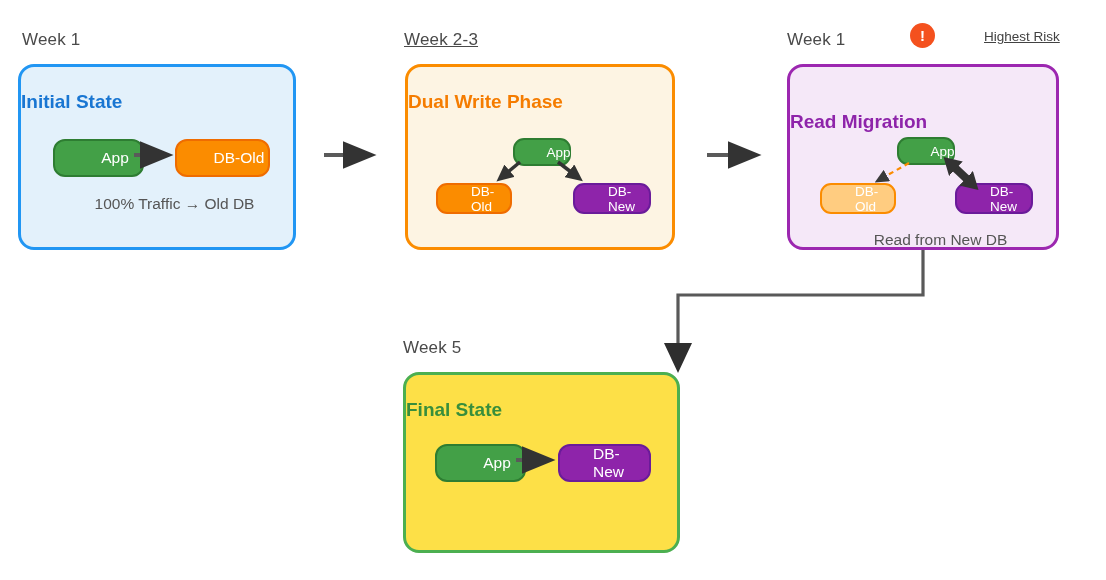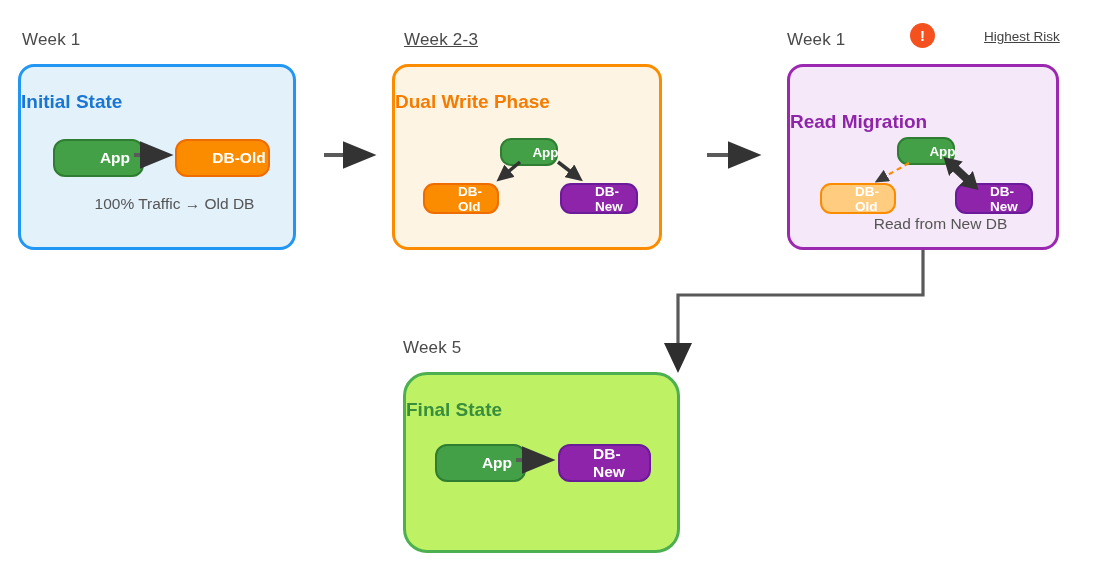--- a/index.html
+++ b/index.html
@@ -12,25 +12,25 @@
   .panel { position:absolute; border-radius:16px; border:3px solid; }
   .panel-title { position:absolute; top:24px; left:0; right:0; text-align:left; font-weight:bold; font-size:19px; }
   .caption { position:absolute; left:0; right:0; text-align:center; font-size:15.5px; color:#555555;margin-left:35px; }
 
   .p-blue   { background:#e3f1fb; border-color:#2196f3; }
   .p-blue   .panel-title { color:#1976d2; }
   .p-orange { background:#fdf4e3; border-color:#fb8c00; }
   .p-orange .panel-title { color:#f57c00; }
   .p-purple { background:#f5e8f8; border-color:#9c27b0; }
   .p-purple .panel-title { color:#8e24aa;margin-top:20px; }
-  .p-green  { background:#bef264; border-color:#4caf50;border-radius:24px; }
+  .p-green  { background:#fde047; border-color:#4caf50; }
   .p-green  .panel-title { color:#388e3c; }
 
   .node { position:absolute; display:flex; align-items:center; justify-content:center;
-          color:#ffffff; font-weight:bold; border-radius:11px; border:2px solid transparent;padding-left:33px; }
+          color:#ffffff; font-weight:normal; border-radius:11px; border:2px solid transparent;padding-left:33px; }
   .node.big   { font-size:15.5px; border-radius:12px; }
   .node.small { font-size:13.5px; }
   .n-green  { background:#43a047; border-color:#2e7d32; }
   .n-orange { background:#fb8c00; border-color:#ef6c00; }
   .n-orange-faded { background:#ffcc80; border-color:#fb8c00; }
   .n-purple { background:#8e24aa; border-color:#6a1b9a; }
 
   .risk-badge { position:absolute; left:910px; top:23px; width:25px; height:25px; border-radius:50%;
                 background:#f4511e; color:#ffffff; display:flex; align-items:center; justify-content:center;
                 font-weight:bold; font-size:15px; }
@@ -55,21 +55,21 @@
     <div class="panel-title">Initial State</div>
     <div class="node big n-green" style="left:32px;  top:72px; width:91px; height:38px;">
         <span>App</span>
       </div>
     <div class="node big n-orange" style="left:154px; top:72px; width:95px; height:38px;">
         <span>DB-Old</span>
       </div>
     <div class="caption" style="top:128px;">100% Traffic → Old DB</div>
   </div>
 
-  <div class="panel p-orange" style="left:392px; top:64px; width:270px; height:186px;">
+  <div class="panel p-orange" style="left:405px; top:64px; width:270px; height:186px;">
     <div class="panel-title">Dual Write Phase</div>
     <div class="node small n-green" style="left:105px; top:71px;  width:58px; height:28px;">
         <span>App</span>
       </div>
     <div class="node small n-orange" style="left:28px;  top:116px; width:76px; height:31px;">
         <span>DB-Old</span>
       </div>
     <div class="node small n-purple" style="left:165px; top:116px; width:78px; height:31px;">
         <span>DB-New</span>
       </div>
@@ -79,21 +79,21 @@
     <div class="panel-title">Read Migration</div>
     <div class="node small n-green" style="left:107px; top:70px; width:58px; height:28px;">
         <span>App</span>
       </div>
     <div class="node small n-orange-faded" style="left:30px; top:116px; width:76px; height:31px;">
         <span>DB-Old</span>
       </div>
     <div class="node small n-purple" style="left:165px; top:116px; width:78px; height:31px;">
         <span>DB-New</span>
       </div>
-    <div class="caption" style="top:148px;">Read from New DB</div>
+    <div class="caption" style="top:164px;">Read from New DB</div>
   </div>
 
   <div class="panel p-green" style="left:403px; top:372px; width:277px; height:181px;">
     <div class="panel-title">Final State</div>
     <div class="node big n-green" style="left:29px;  top:69px; width:91px; height:38px;">
         <span>App</span>
       </div>
     <div class="node big n-purple" style="left:152px; top:69px; width:93px; height:38px;">
         <span>DB-New</span>
       </div>

